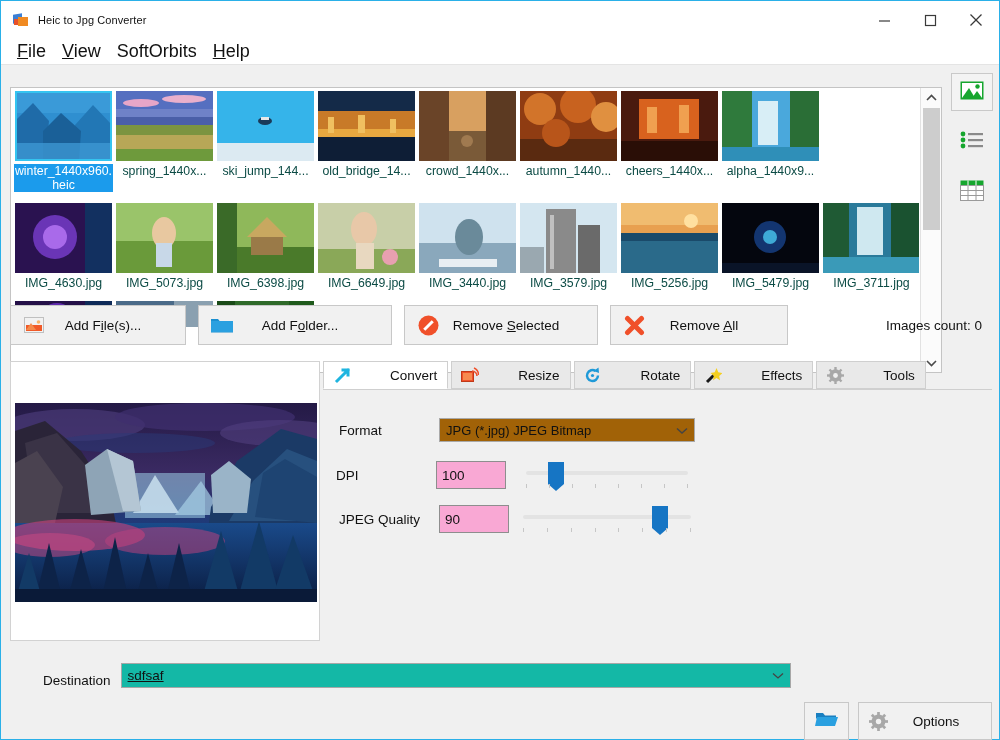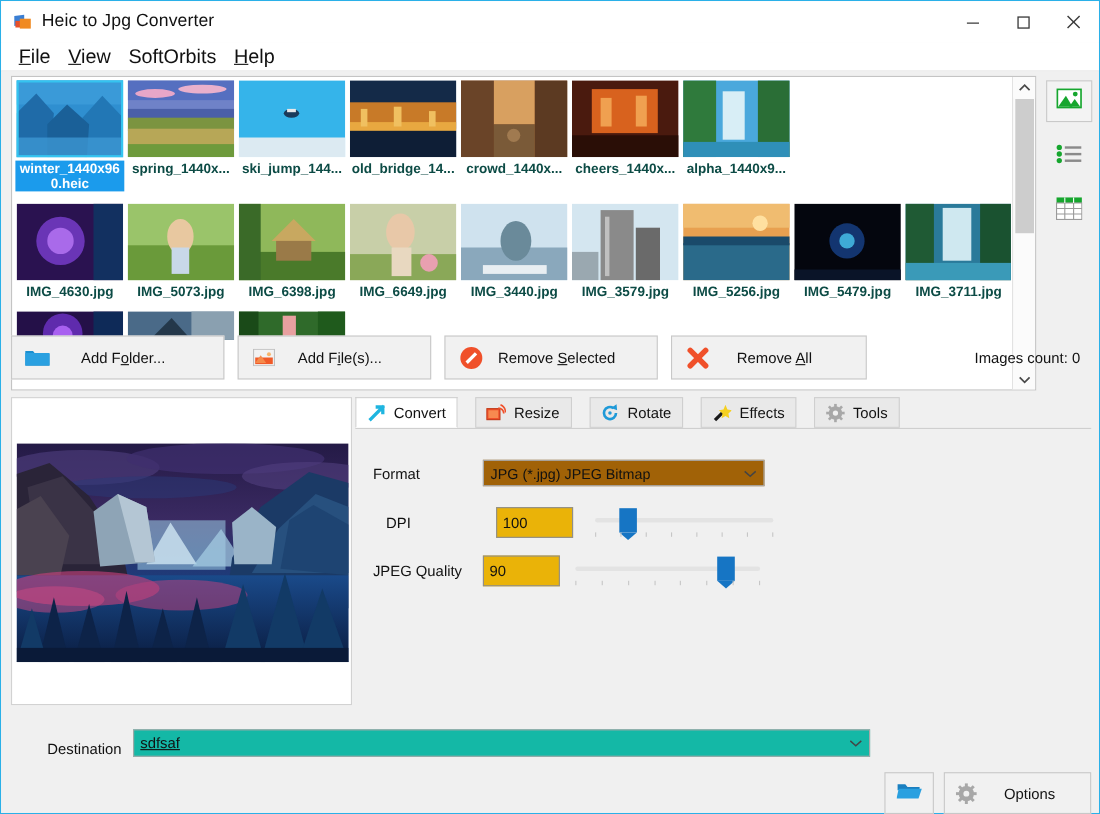--- a/index.html
+++ b/index.html
@@ -24,21 +24,21 @@
     flex: 0 0 38px;
   }
   .title-icon {
     width: 16px; height: 16px; margin-left: 12px; margin-right: 9px;
     position: relative; flex: 0 0 16px;
   }
   .title-icon .sq1 { position:absolute; left:0; top:2px; width:9px; height:9px; background:#3b7fd4; transform: skewY(-8deg); }
   .title-icon .sq2 { position:absolute; left:5px; top:5px; width:10px; height:9px; background:#f08a22; }
   .title-icon .sq3 { position:absolute; left:1px; top:7px; width:6px; height:6px; background:#e8512a; }
   .title-text {
-    font-size: 16px; color: #111; letter-spacing: .1px;
+    font-size: 11px; color: #111; letter-spacing: .1px;
   }
   .winbtns { margin-left: auto; display: flex; height: 38px; }
   .winbtn {
     width: 46px; height: 38px; display: flex; align-items: center; justify-content: center;
     color: #3a3a3a;
   }
   .winbtn svg { display: block; }
 
   
   .menubar {
@@ -48,22 +48,22 @@
   .menu-item {
     font-size: 18px; color: #111; padding: 2px 8px; white-space: nowrap;
   }
   .menu-item u { text-underline-offset: 1px; }
 
   
   .body-area { flex: 1 1 auto; background: #f0f0f0; position: relative; }
 
   
   .thumbs-wrap {
-    position: absolute; left: 9px; top: 4px; width: 932px; height: 286px;
-    background: #ffffff; border: 1px solid #c4c4c4; overflow: hidden; font-weight: bold;
+    position: absolute; left: 9px; top: 22px; width: 932px; height: 286px;
+    background: #ffffff; border: 1px solid #c4c4c4; overflow: hidden;
   }
   .thumbs-scroll-area {
     position: absolute; left: 0; top: 0; right: 22px; bottom: 0;
     overflow: hidden; padding: 2px 0 0 2px;
   }
   .thumb-row { display: flex; }
   .thumb {
     width: 99px; margin: 1px 1px 0 1px;
     display: flex; flex-direction: column; align-items: center;
   }
@@ -132,37 +132,38 @@
 
   
   .tabpanel {
     position: absolute; left: 322px; top: 296px; width: 669px; height: 280px;
   }
   .tabstrip { display: flex; height: 28px; align-items: stretch; }
   .tab {
     display: flex; align-items: center; padding: 0 10px 0 8px;
     font-size: 13.5px; color: #111; background: #e9e9e9;
     border: 1px solid #cfcfcf; border-bottom: 1px solid #cfcfcf;
-    margin-right: 16px;
+    margin-right: 3px;
+    gap: 32px;
   }
   .tab.active { background: #ffffff; border-bottom-color: #ffffff; }
   .tab .tico { width: 20px; display: flex; align-items: center; justify-content: center; margin-right: 6px; }
   .tab-body {
     height: 252px; background: #f0f0f0; border-top: 1px solid #cfcfcf;
     position: relative;
   }
   .field-row { position: absolute; display: flex; align-items: center; }
   .field-label { font-size: 13.5px; color: #111; width: 100px; }
   .combo {
     width: 256px; height: 24px; background: #a16207; border: 1px solid #a9a9a9;
     display: flex; align-items: center; padding: 0 6px; font-size: 13px; color: #111;
   }
   .combo .chev { margin-left: auto; color: #444; }
   .num-input {
-    width: 70px; height: 28px; background: #eab308; border: 1px solid #8e8e8e;
+    width: 70px; height: 28px; background: #f9a8d4; border: 1px solid #8e8e8e;
     display: flex; align-items: center; padding: 0 5px; font-size: 13.5px; color: #111;
   }
   .slider { position: relative; width: 162px; height: 30px; margin-left: 20px; }
   .slider .track {
     position: absolute; left: 0; top: 11px; width: 162px; height: 4px;
     background: #e3e3e3; border-radius: 2px;
   }
   .slider .thumbk {
     position: absolute; top: 2px; width: 16px; height: 22px; background: #1675c4;
   }
@@ -299,20 +300,33 @@
               <svg width="97" height="70" viewBox="0 0 97 70" preserveAspectRatio="none">
                 <rect width="97" height="70" fill="#9d6236"></rect>
                 <rect x="0" y="0" width="30" height="70" fill="#6a4428"></rect>
                 <rect x="67" y="0" width="30" height="70" fill="#5c3a22"></rect>
                 <rect x="30" y="0" width="37" height="40" fill="#d8a060"></rect>
                 <rect x="30" y="40" width="37" height="30" fill="#7a5a38"></rect>
                 <circle cx="48" cy="50" r="6" fill="#a07a50"></circle>
               </svg>
             </div>
             <div class="cap">crowd_1440x...</div>
+          </div>
+          <div class="thumb">
+            <div class="pic">
+              <svg width="97" height="70" viewBox="0 0 97 70" preserveAspectRatio="none">
+                <rect width="97" height="70" fill="#8f3c12"></rect>
+                <circle cx="20" cy="18" r="16" fill="#d2742a"></circle>
+                <circle cx="58" cy="14" r="18" fill="#c8621f"></circle>
+                <circle cx="86" cy="26" r="15" fill="#e09040"></circle>
+                <rect y="48" width="97" height="22" fill="#5a2a10"></rect>
+                <circle cx="36" cy="42" r="14" fill="#b8551a"></circle>
+              </svg>
+            </div>
+            <div class="cap">autumn_1440...</div>
           </div>
           <div class="thumb">
             <div class="pic">
               <svg width="97" height="70" viewBox="0 0 97 70" preserveAspectRatio="none">
                 <rect width="97" height="70" fill="#4a1a0e"></rect>
                 <rect x="18" y="8" width="60" height="40" fill="#d8621e"></rect>
                 <rect x="0" y="50" width="97" height="20" fill="#2a0e06"></rect>
                 <rect x="26" y="16" width="10" height="26" fill="#f0a050"></rect>
                 <rect x="58" y="14" width="10" height="28" fill="#f0a050"></rect>
               </svg>
@@ -523,40 +537,40 @@
             <line x1="0.5" y1="10.5" x2="23.5" y2="10.5" stroke="#9a9a9a"></line>
             <line x1="0.5" y1="15.5" x2="23.5" y2="15.5" stroke="#9a9a9a"></line>
             <line x1="8" y1="0.5" x2="8" y2="5.5" stroke="#ffffff"></line>
             <line x1="16" y1="0.5" x2="16" y2="5.5" stroke="#ffffff"></line>
           </svg>
         </span>
       </div>
     </div>
 
     <div class="actions">
-      <div class="act-btn act-add-folder">
-        <span class="ico">
-          <svg width="24" height="18" viewBox="0 0 24 18">
-            <path d="M1 3 h7 l2 2.5 h13 v11 h-22 z" fill="#1a8fd0"></path>
-            <path d="M1 5 h22 v11 h-22 z" fill="#2aa0e0"></path>
-          </svg>
-        </span>
-        <span class="lbl">Add F<u>o</u>lder...</span>
-      </div>
-
       <div class="act-btn act-add-files">
         <span class="ico">
           <svg width="20" height="16" viewBox="0 0 20 16">
             <rect x="0.5" y="0.5" width="19" height="15" fill="#f2f2f2" stroke="#c0c0c0"></rect>
             <rect x="2" y="8" width="16" height="6" fill="#f05a28"></rect>
             <polygon points="2,13 7,6 12,13" fill="#f58a4a"></polygon>
             <circle cx="14.5" cy="5" r="1.8" fill="#f7b46a"></circle>
           </svg>
         </span>
         <span class="lbl">Add F<u>i</u>le(s)...</span>
+      </div>
+
+      <div class="act-btn act-add-folder">
+        <span class="ico">
+          <svg width="24" height="18" viewBox="0 0 24 18">
+            <path d="M1 3 h7 l2 2.5 h13 v11 h-22 z" fill="#1a8fd0"></path>
+            <path d="M1 5 h22 v11 h-22 z" fill="#2aa0e0"></path>
+          </svg>
+        </span>
+        <span class="lbl">Add F<u>o</u>lder...</span>
       </div>
 
       <div class="act-btn act-remove-sel">
         <span class="ico">
           <svg width="21" height="21" viewBox="0 0 21 21">
             <circle cx="10.5" cy="10.5" r="10" fill="#f0502a"></circle>
             <rect x="4.5" y="9" width="12" height="3" fill="#ffffff" transform="rotate(-45 10.5 10.5)"></rect>
           </svg>
         </span>
         <span class="lbl">Remove <u>S</u>elected</span>
@@ -703,21 +717,21 @@
           <div class="combo">
             <span>JPG (*.jpg) JPEG Bitmap</span>
             <span class="chev">
               <svg width="12" height="8" viewBox="0 0 12 8">
                   <polyline points="1,1.5 6,6 11,1.5" fill="none" stroke="#444" stroke-width="1.4"></polyline>
                 </svg>
             </span>
           </div>
         </div>
 
-        <div class="field-row" style="left:28px; top:70px;">
+        <div class="field-row" style="left:13px; top:70px;">
           <div class="field-label">DPI</div>
           <div class="num-input">
             <span>100</span>
           </div>
           <div class="slider">
             <div class="track"></div>
             <div class="thumbk" style="left:22px"></div>
             <div class="ticks">
               <i></i>
                 <i></i>

